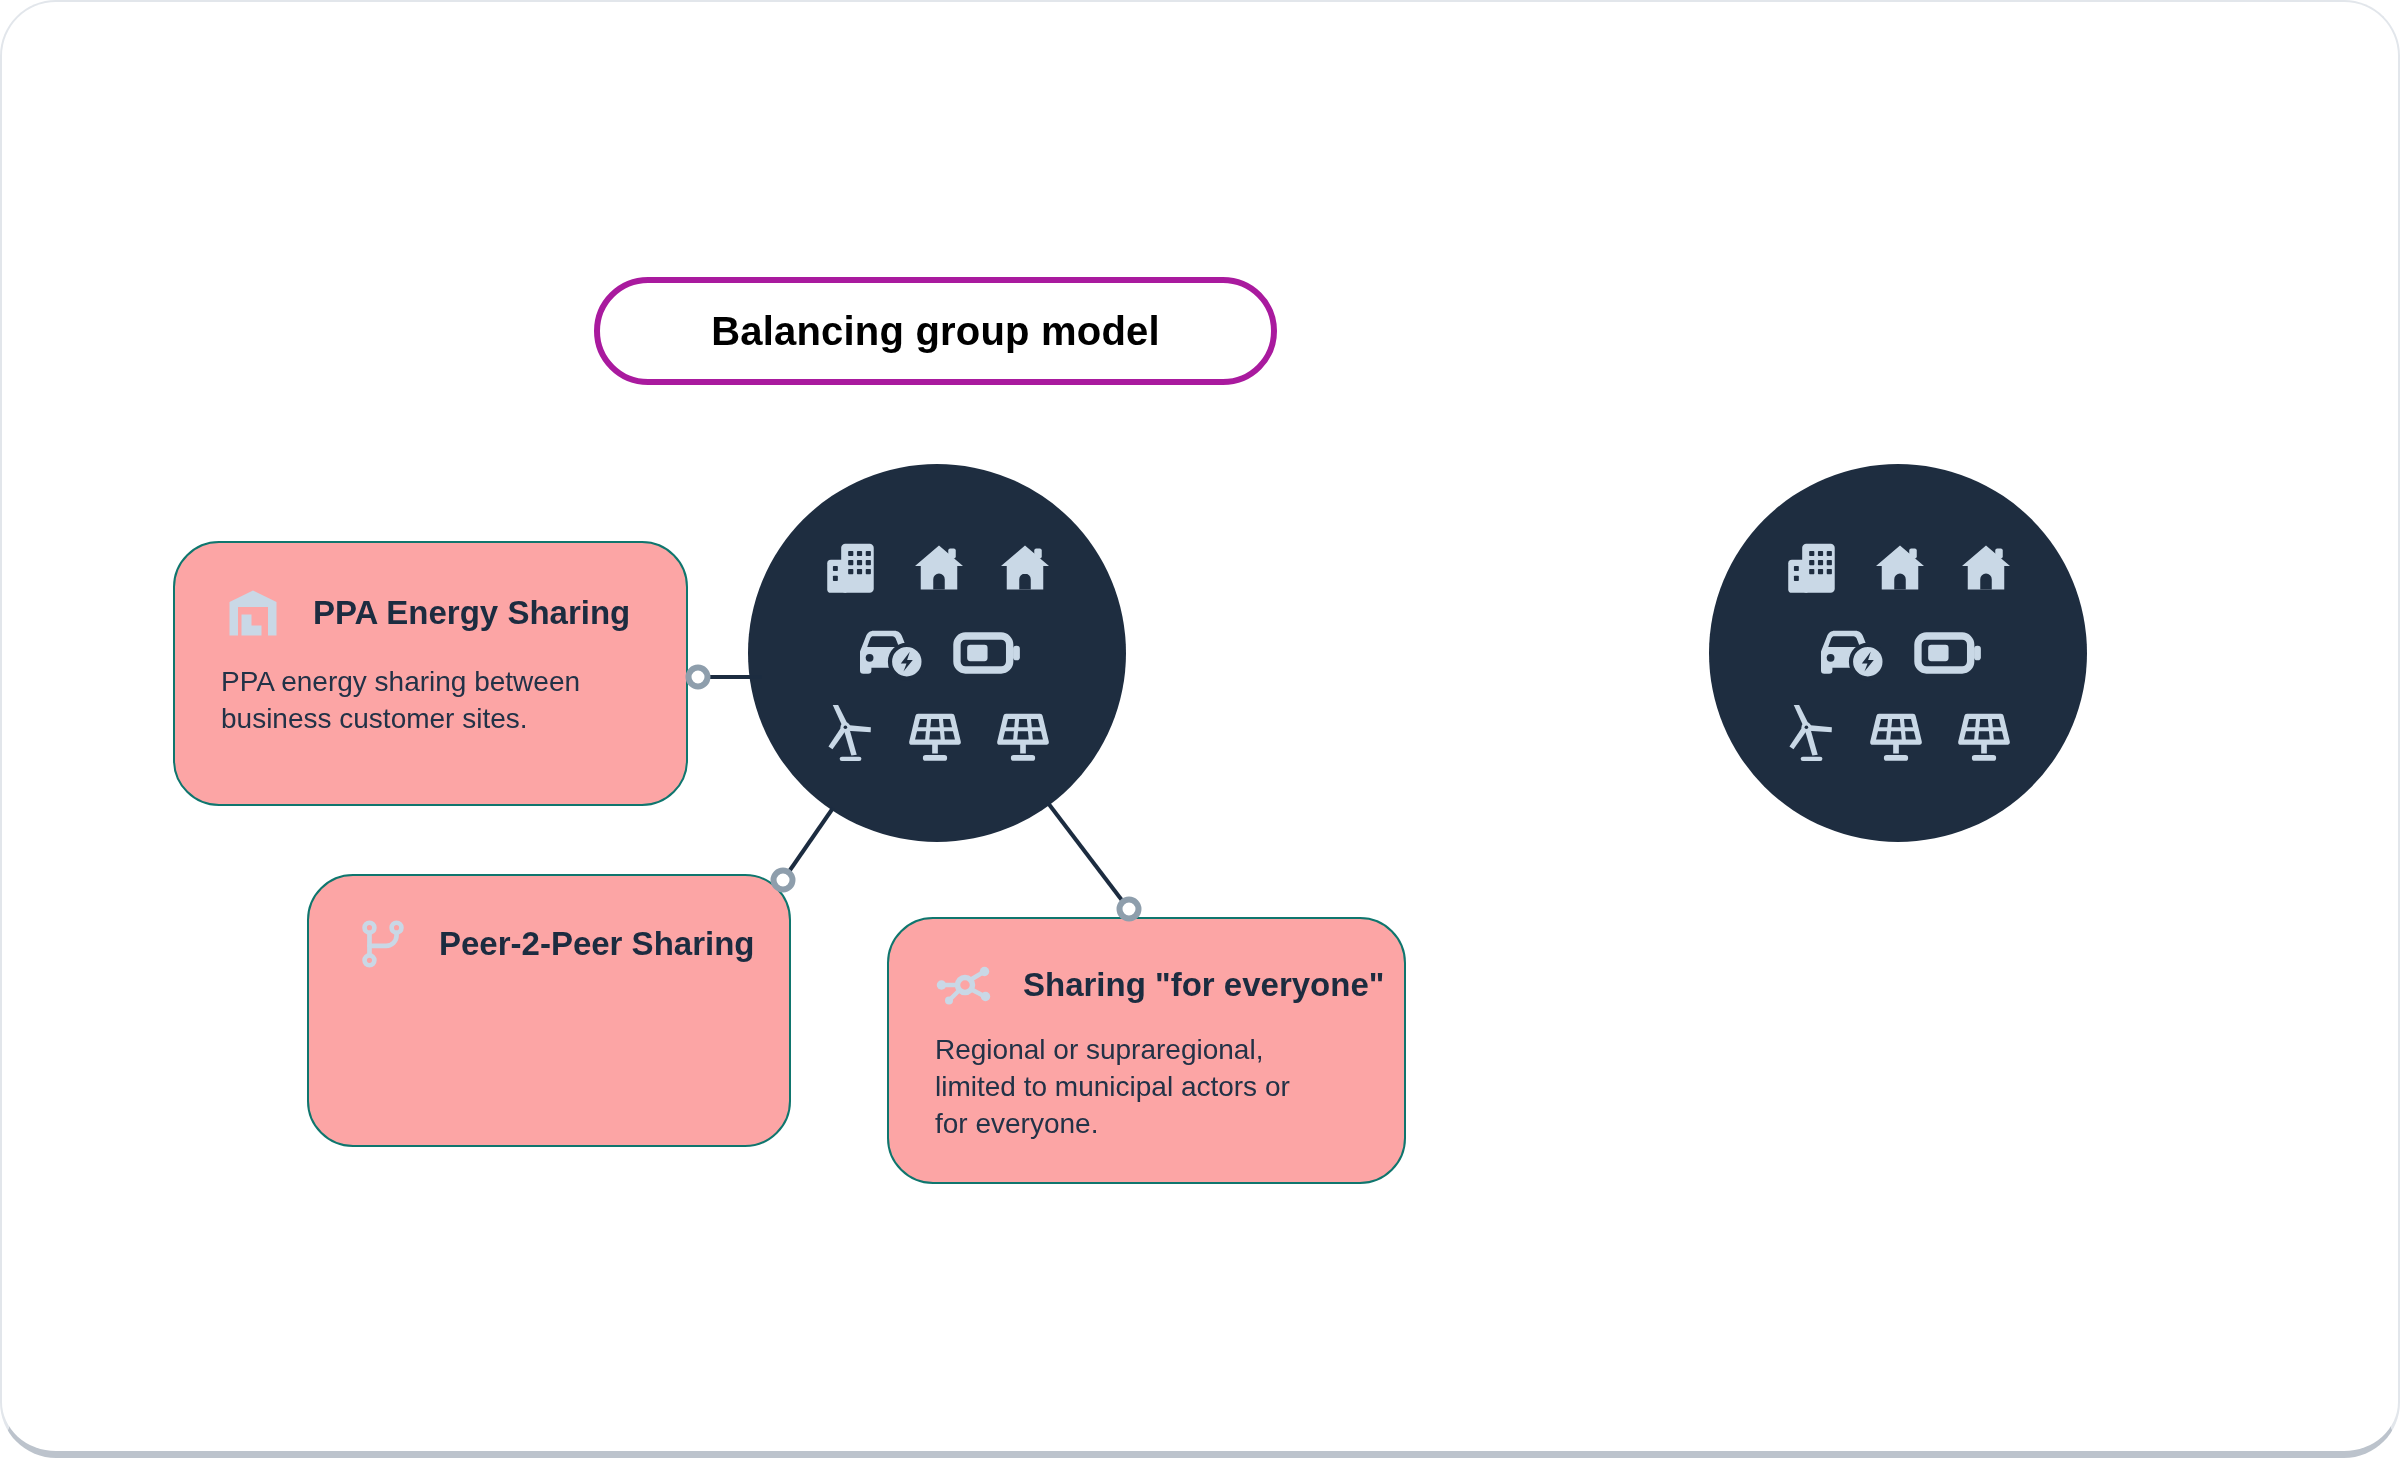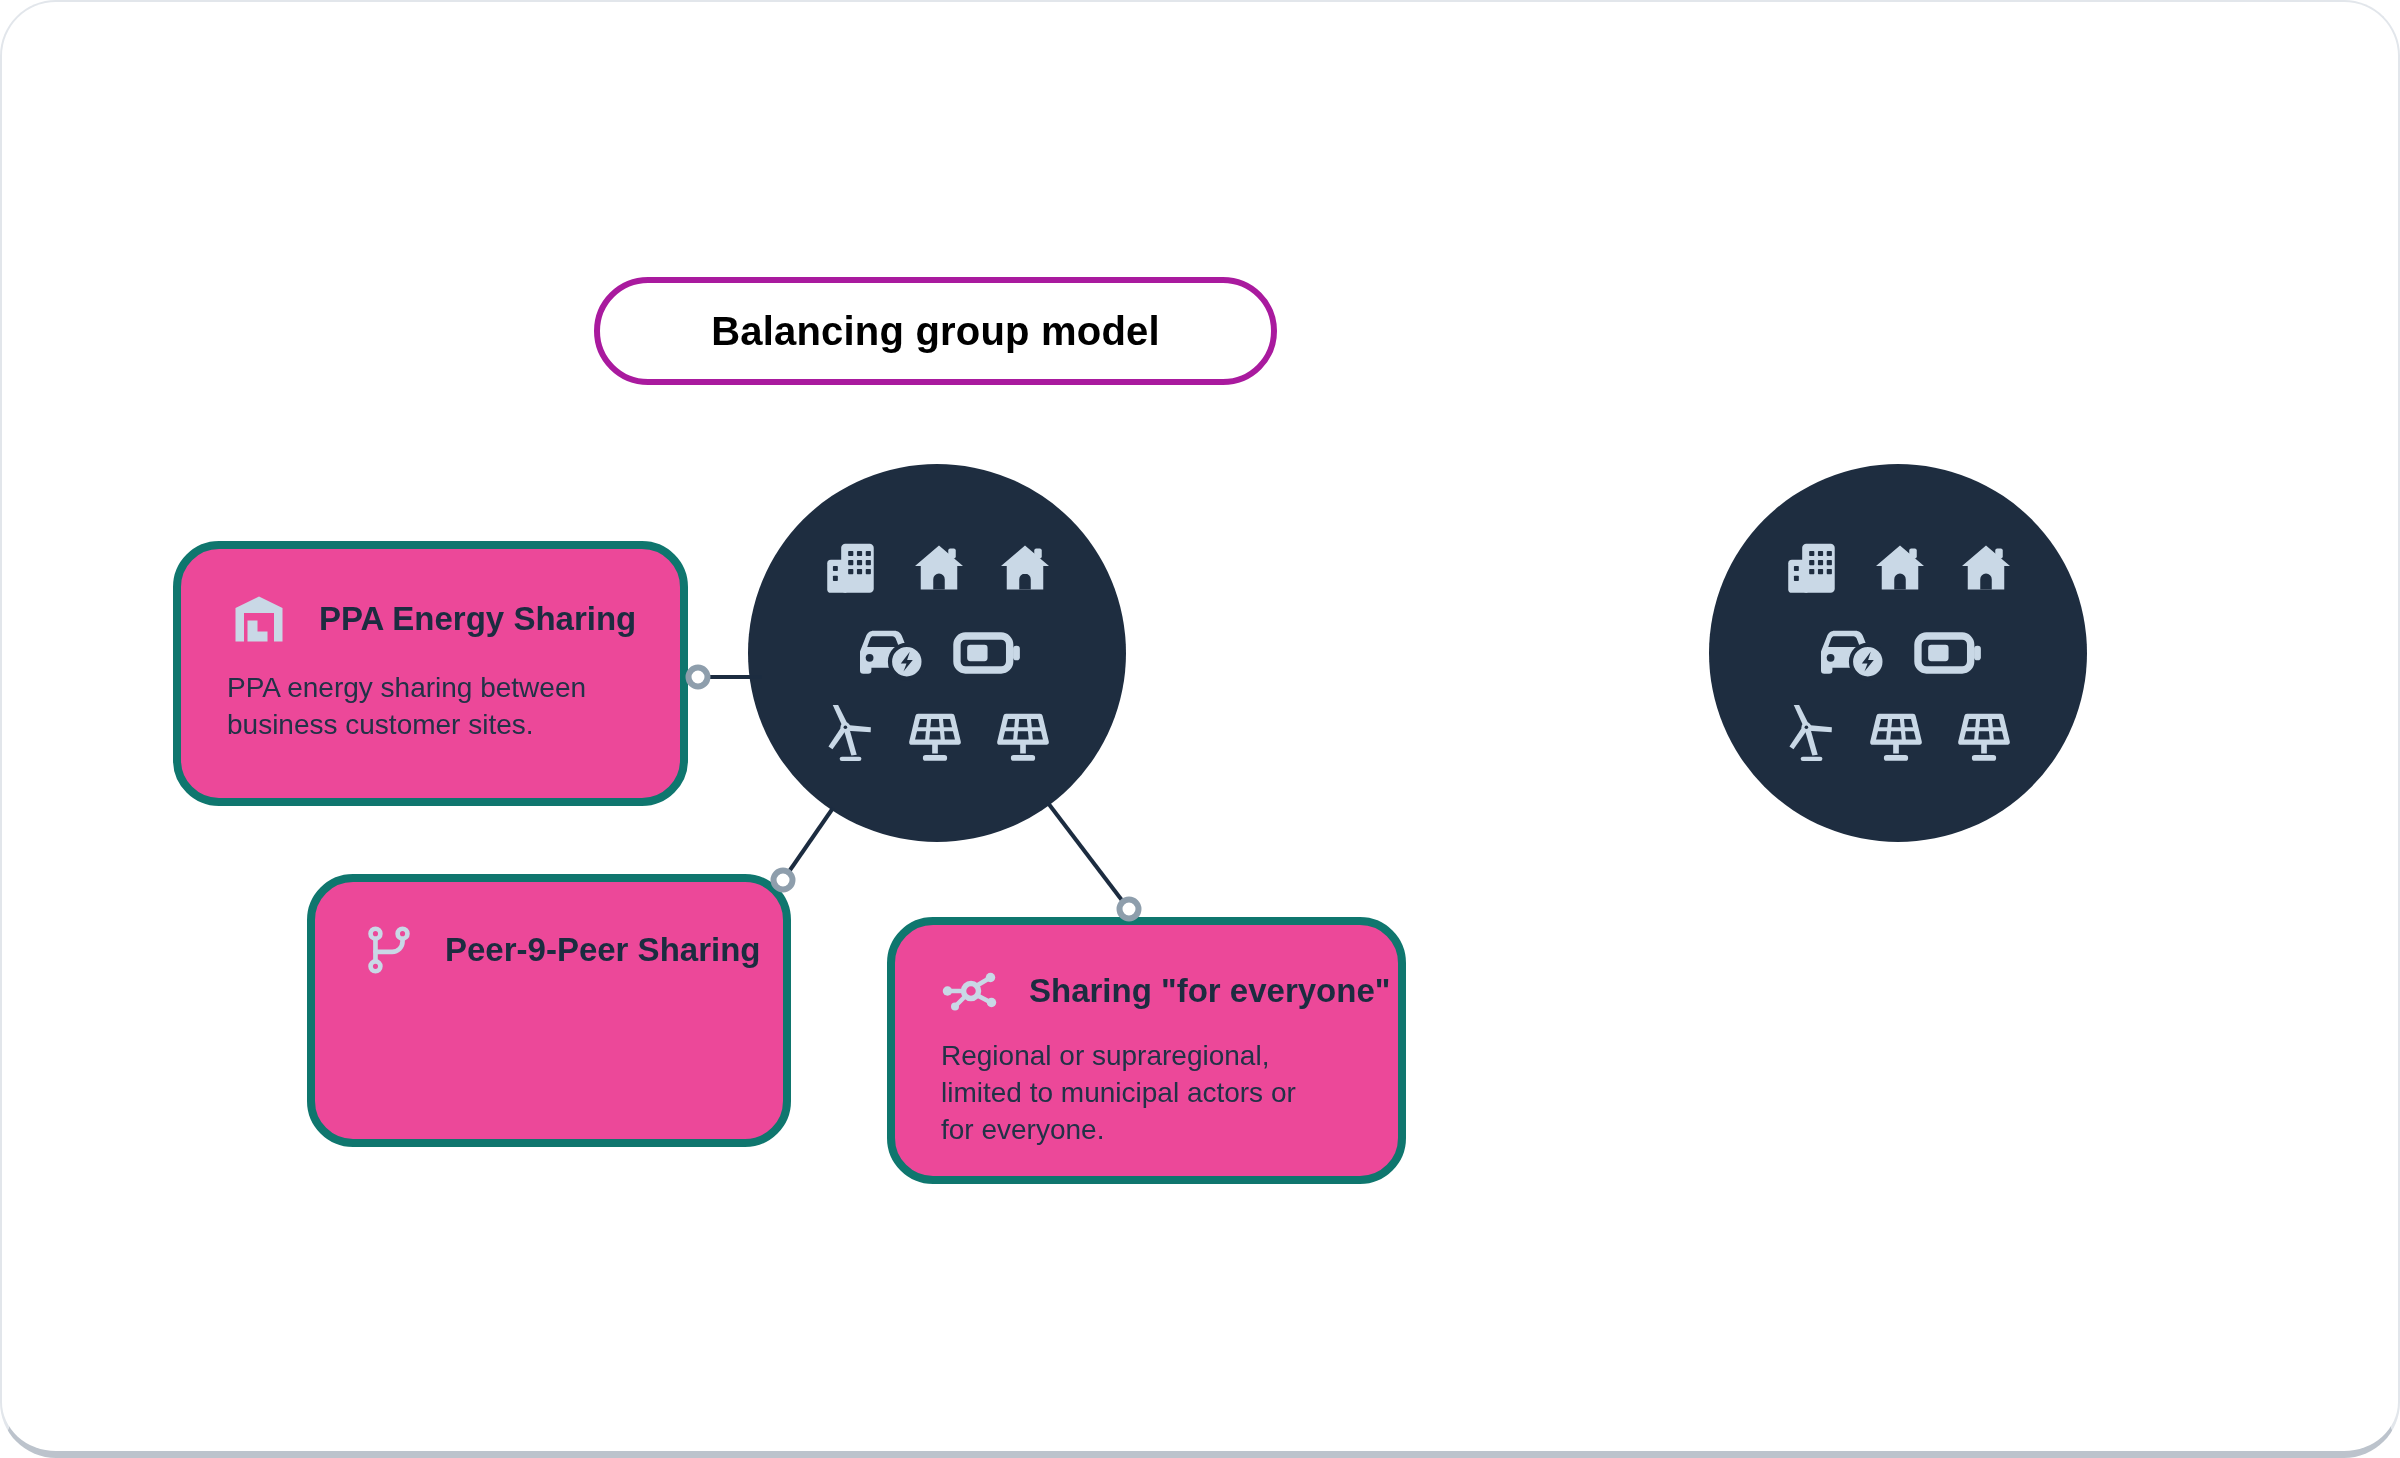--- a/index.html
+++ b/index.html
@@ -22,21 +22,21 @@
   .bubble{
     position:absolute;width:378px;height:378px;border-radius:50%;
     background:#1e2d40;display:flex;flex-direction:column;
     align-items:center;justify-content:center;z-index:2;
   }
   .icon-row{display:flex;align-items:center;}
   .icon-row.r1{gap:26px;margin-bottom:24px;}
   .icon-row.r2{gap:20px;margin-bottom:22px;}
   .icon-row.r3{gap:22px;align-items:flex-end;}
   .card{
-    position:absolute;background:#ec4899;border:8px solid #0f766e;border-radius:46px;
+    position:absolute;background:#fca5a5;border:2px solid #0f766e;border-radius:46px;
     padding:40px 44px 30px 46px;z-index:4;
   }
   .card-head{display:flex;align-items:center;gap:28px;}
   .card-title{font-size:33px;font-weight:bold;color:#1c2c40;white-space:nowrap;}
   .card-body{font-size:28px;line-height:1.33;color:#223247;white-space:pre-line;margin-top:20px;}
   svg{display:block;}
   .connectors{position:absolute;left:0;top:0;z-index:5;pointer-events:none;}
 </style>
 </head>
 <body>
@@ -251,21 +251,21 @@
     <div class="card-head">
       <span>
         <svg width="56" height="56" viewBox="0 0 24 24" fill="none" stroke="#c9d8e6" stroke-width="2" stroke-linecap="round">
           <circle cx="6.2" cy="5" r="2.1"></circle>
           <circle cx="6.2" cy="19" r="2.1"></circle>
           <circle cx="17.8" cy="5" r="2.1"></circle>
           <path d="M6.2 7.4 v9.3"></path>
           <path d="M17.8 7.4 v1 a4.4 4.4 0 0 1 -4.4 4.4 H6.2"></path>
         </svg>
       </span>
-      <span class="card-title">Peer-9-Peer Sharing</span>
+      <span class="card-title">Peer-2-Peer Sharing</span>
     </div>
   </div>
 
   <div class="card" style="left:885px;top:915px;width:519px;height:267px;">
     <div class="card-head">
       <span>
         <svg width="60" height="52" viewBox="0 0 24 20" fill="#c9d8e6" stroke="#c9d8e6">
           <circle cx="12" cy="10" r="3" fill="none" stroke-width="2.2"></circle>
           <path d="M8.8 10 H3.4" stroke-width="1.8"></path>
           <path d="M14.4 7.8 l4.4 -2.6" stroke-width="1.8"></path>

